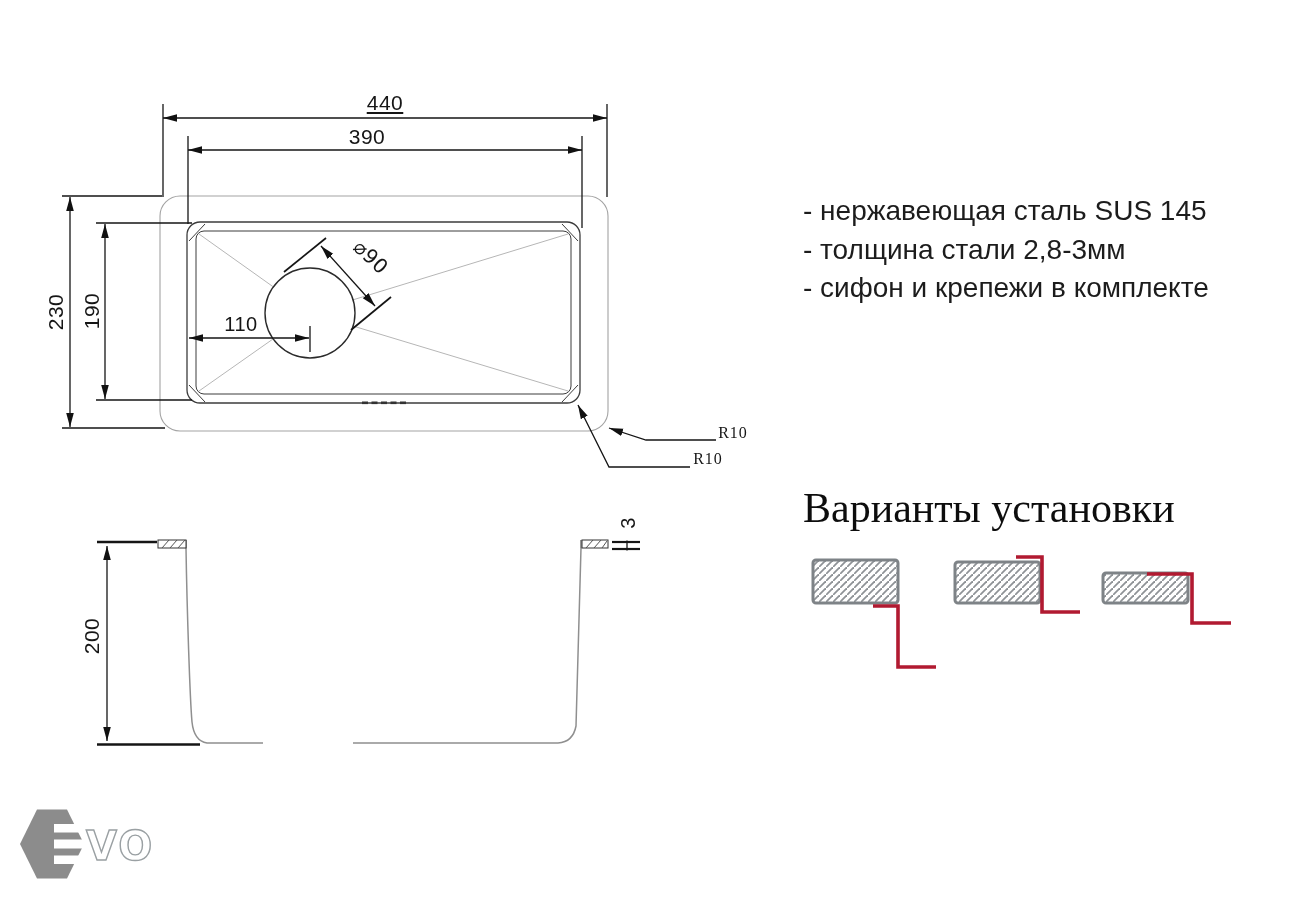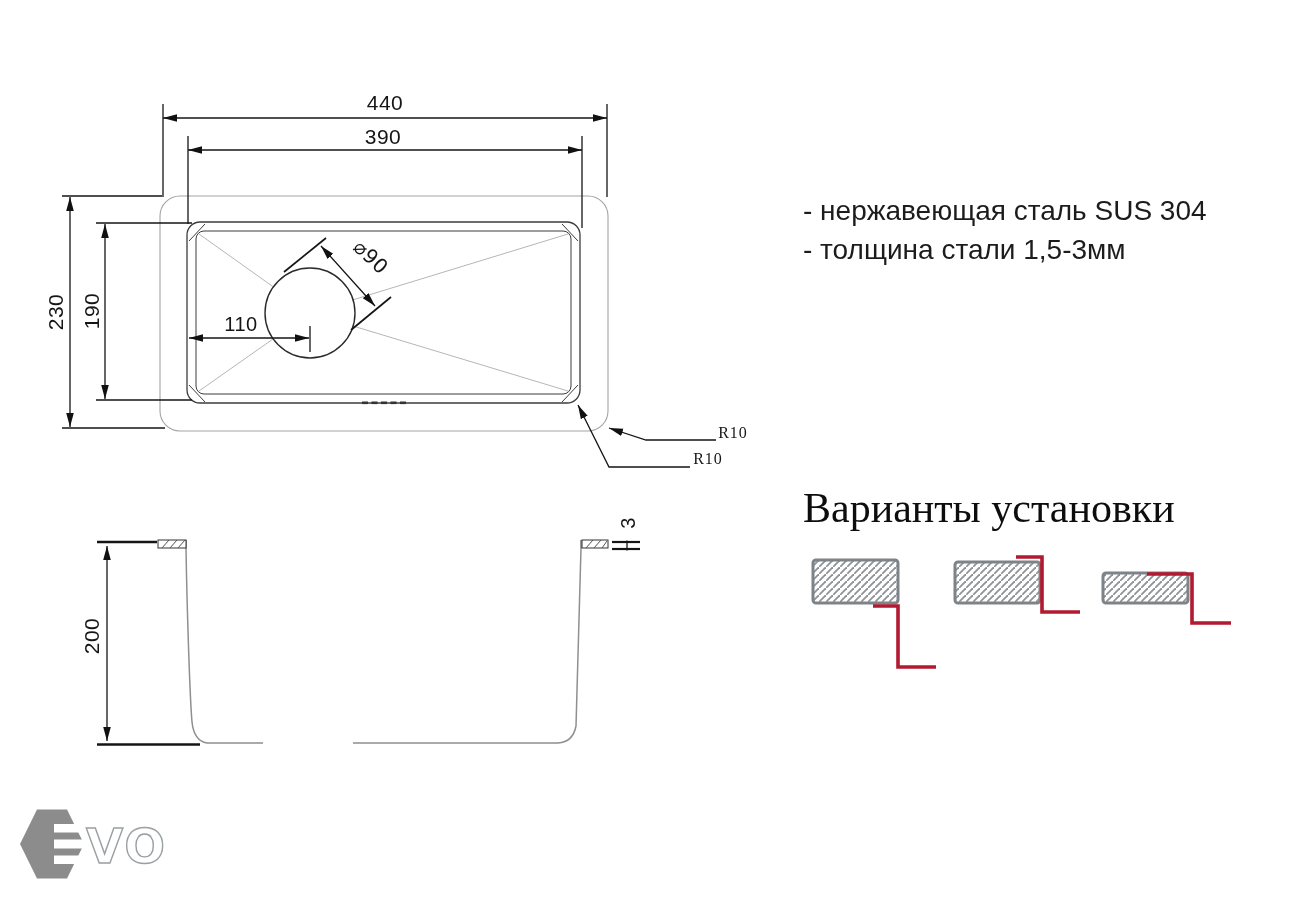--- a/index.html
+++ b/index.html
@@ -11,21 +11,21 @@
   .rot{transform:translate(-50%,-50%) rotate(-90deg);}
   .rot45{transform:translate(-50%,-50%) rotate(43deg);}
   .phi{font-family:"DejaVu Sans",sans-serif;font-size:20px;}
   .r10{font-family:"Liberation Serif",serif;font-size:16px;letter-spacing:1px;}
   .spec-list{position:absolute;left:803px;top:192px;font-size:28px;line-height:38.5px;
              color:#1c1c1c;}
   .spec-line{white-space:nowrap;}
   .inst-title{position:absolute;left:803px;top:483px;font-family:"Liberation Serif",serif;
               font-size:42px;line-height:50px;color:#0d0d0d;white-space:nowrap;}
   .vo{position:absolute;left:86px;top:822px;font-family:"DejaVu Sans",sans-serif;
-      font-weight:bold;font-size:48px;line-height:48px;letter-spacing:2px;color:#ffffff;
+      font-weight:bold;font-size:40px;line-height:48px;letter-spacing:2px;color:#ffffff;
       -webkit-text-stroke:1.4px #9aa0a3;}
 </style>
 </head>
 <body>
 
 <div class="canvas">
 
   <svg class="layer" width="1297" height="900" viewBox="0 0 1297 900">
     <defs>
       <marker id="arr" viewBox="0 0 14 10" refX="14" refY="5" markerWidth="14" markerHeight="10" markerUnits="userSpaceOnUse" orient="auto-start-reverse">
@@ -150,33 +150,34 @@
     <g>
       <polygon points="20,844 37,809.5 67,809.5 84,844 67,878.5 37,878.5" fill="#8c8c8c"></polygon>
       <g fill="#ffffff">
         <rect x="54" y="824" width="32" height="8.5"></rect>
         <rect x="54" y="839.5" width="32" height="9"></rect>
         <rect x="54" y="855.5" width="32" height="8.5"></rect>
       </g>
     </g>
   </svg>
 
-  <span class="lbl" style="left:385px;top:103px;">440</span>
-  <span class="lbl" style="left:383px;top:137px;">390</span>
+  <span class="lbl" style="left:385px;top:103px;text-decoration:underline;">440</span>
+  <span class="lbl" style="left:367px;top:137px;">390</span>
   <span class="lbl rot" style="left:56px;top:312px;">230</span>
   <span class="lbl rot" style="left:92px;top:311px;">190</span>
   <span class="lbl" style="left:241px;top:324px;font-size:20px;">110</span>
   <span class="lbl rot45 phi" style="left:371px;top:257px;">⌀90</span>
   <span class="lbl r10" style="left:733px;top:433px;">R10</span>
   <span class="lbl r10" style="left:708px;top:459px;">R10</span>
   <span class="lbl rot" style="left:92px;top:636px;">200</span>
   <span class="lbl rot" style="left:628px;top:523px;font-size:20px;">3</span>
 
   <div class="spec-list">
-    <div class="spec-line">- нержавеющая сталь SUS 304</div>
-    <div class="spec-line">- толщина стали 1,5-3мм</div>
+    <div class="spec-line">- нержавеющая сталь SUS 145</div>
+    <div class="spec-line">- толщина стали 2,8-3мм</div>
+    <div class="spec-line">- сифон и крепежи в комплекте</div>
   </div>
 
   <div class="inst-title">Варианты установки</div>
 
   <span class="vo">VO</span>
 
 </div>
 
 </body></html>

